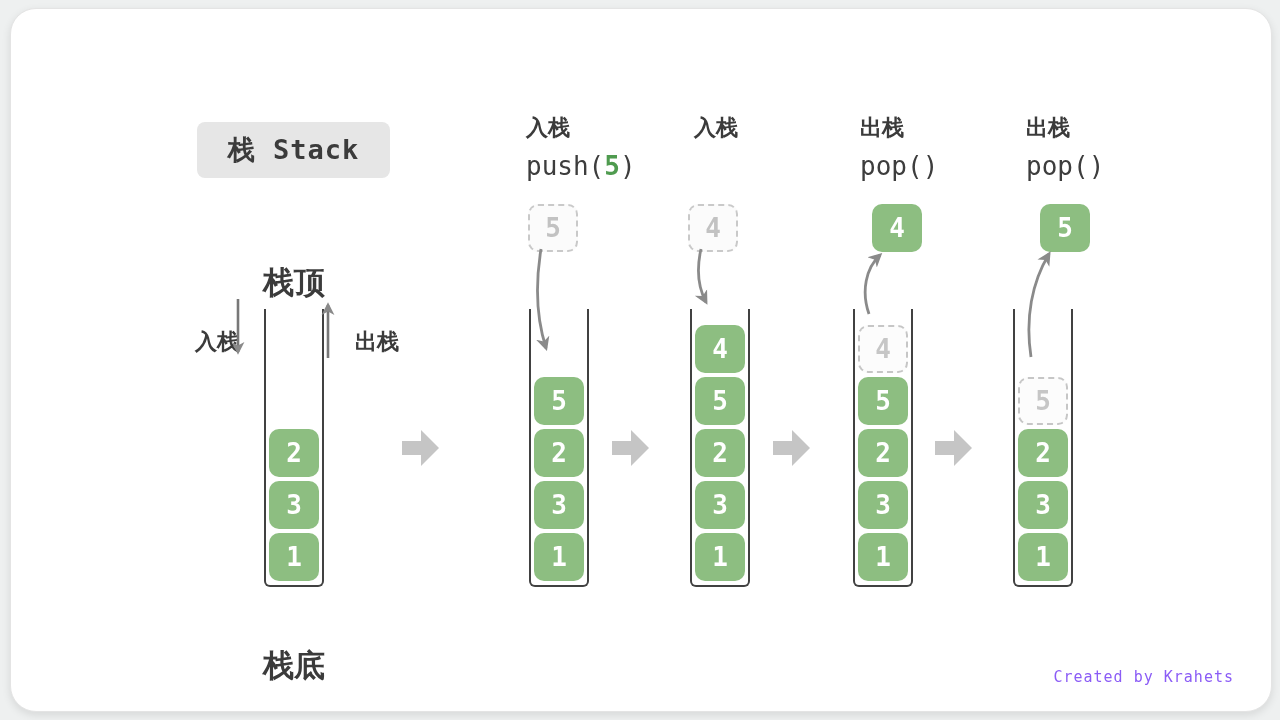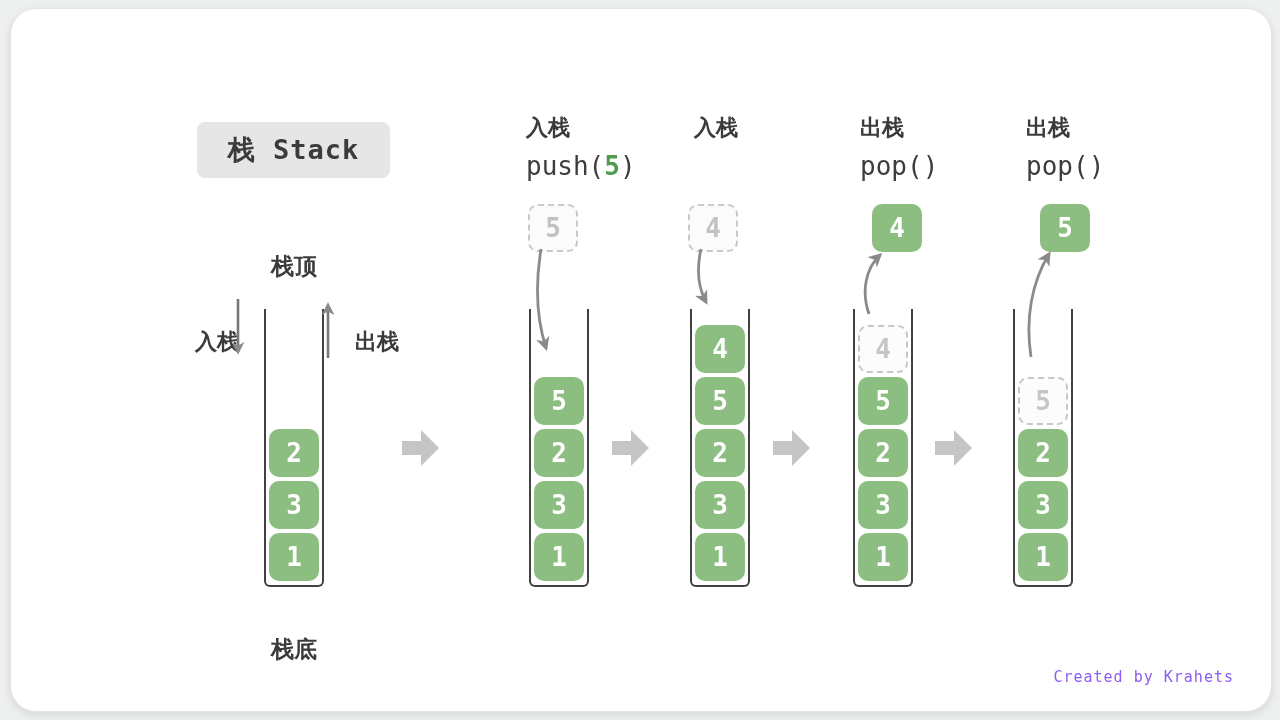--- a/index.html
+++ b/index.html
@@ -52,21 +52,21 @@
   .cell{
     width:50px;height:48px;flex:0 0 48px;border-radius:10px;box-sizing:border-box;
     display:flex;align-items:center;justify-content:center;
     background:#8dbe81;color:#ffffff;
     font-family:"DejaVu Sans Mono","Liberation Mono",monospace;
     font-size:26px;font-weight:700;
   }
   .cell.ghost{background:#fcfcfc;border:2px dashed #c6c6c6;color:#c6c6c6;}
   
   .side-label{font-size:22px;font-weight:700;color:#3b3b3b;top:318px;width:70px;}
-  .cap-label{width:110px;text-align:center;font-size:23px;font-weight:700;color:#3b3b3b;}
+  .cap-label{width:110px;text-align:center;font-size:31px;font-weight:700;color:#3b3b3b;margin-top:11px;}
   
   .watermark{
     right:37px;bottom:25px;
     font-family:"DejaVu Sans Mono","Liberation Mono",monospace;
     font-size:15px;color:#8b5cf6;letter-spacing:1px;
   }
   svg.overlay{position:absolute;left:0;top:0;pointer-events:none;}
 </style>
 </head>
 <body>

